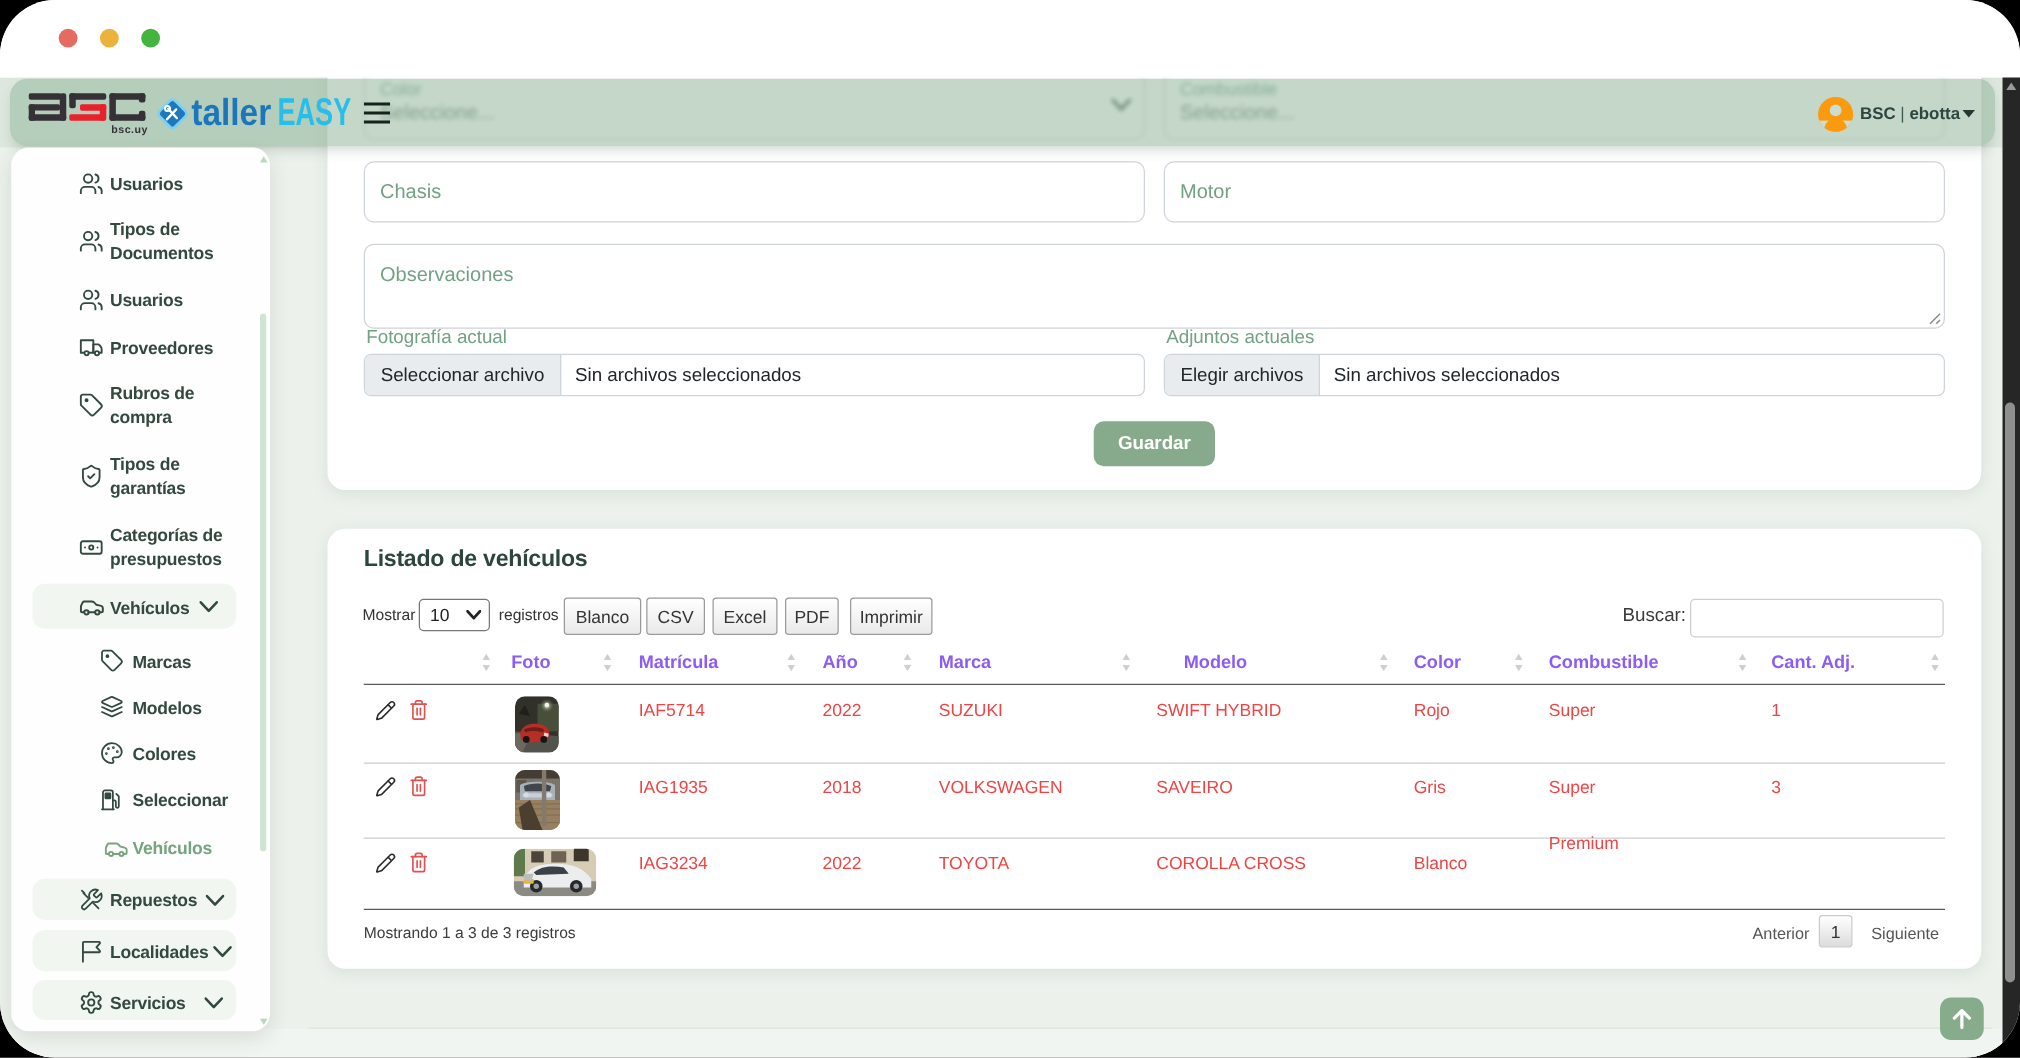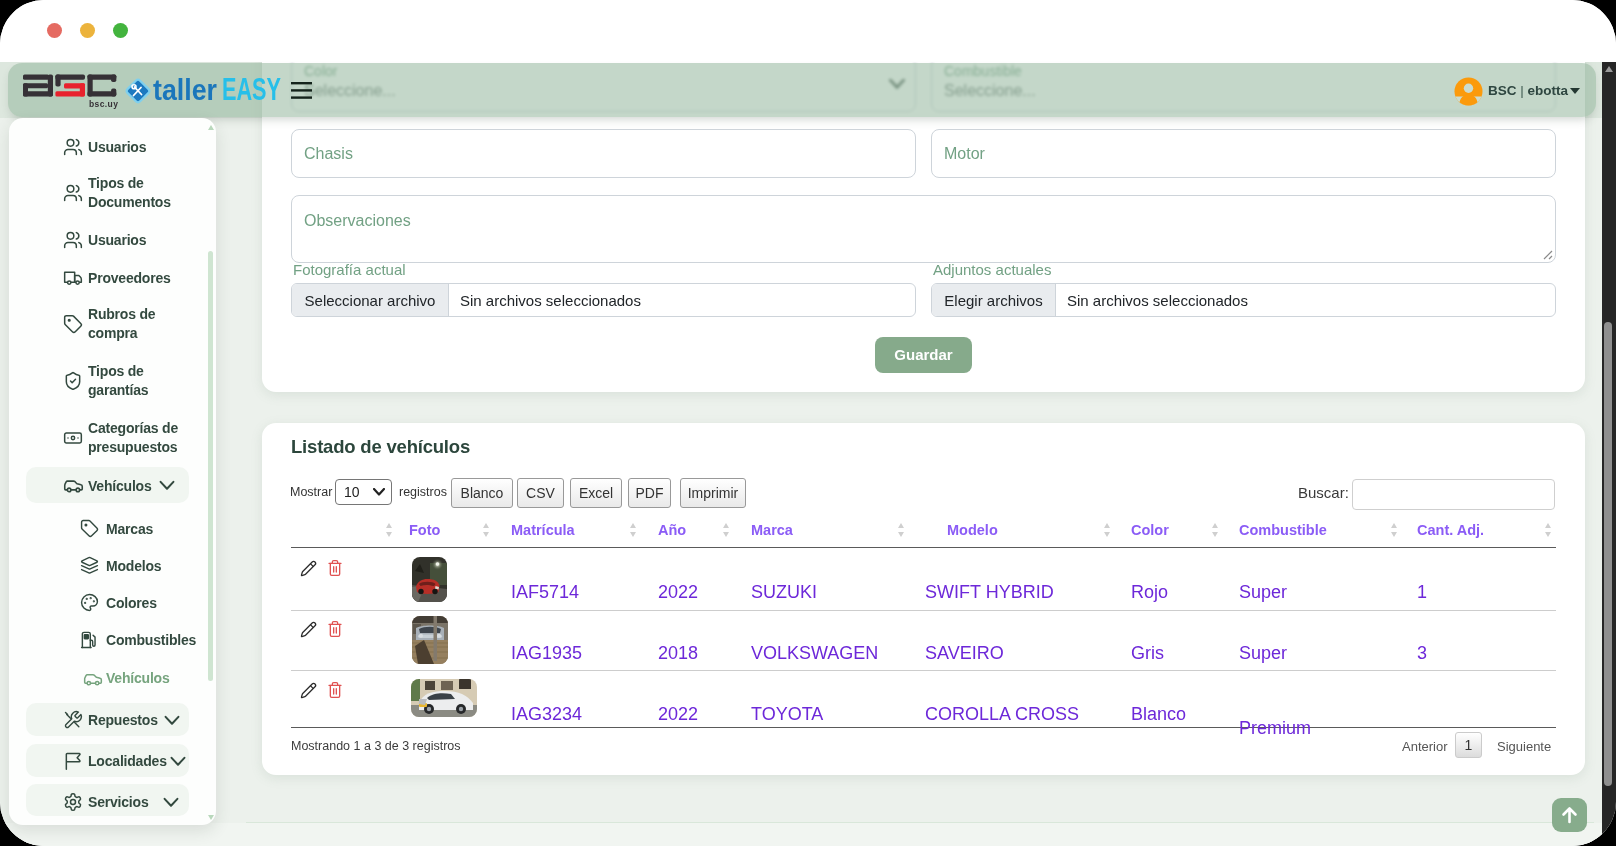--- a/index.html
+++ b/index.html
@@ -19,21 +19,21 @@
   .sicon { position:absolute; left:54px; }
   .stext { position:absolute; left:79px; font-size:14px; font-weight:bold; color:#33493f; line-height:19px; letter-spacing:-0.2px; }
   .pill { position:absolute; left:17px; width:163px; background:#f1f6f1; border-radius:10px; }
   .dtbtn { position:absolute; top:55px; height:30px; border:1px solid #999; border-radius:3px;
            background:linear-gradient(to bottom,#ffffff 0%,#e9e9e9 100%); color:#333; font-size:14px;
            text-align:center; line-height:28px; }
   .sortc { position:absolute; width:7px; height:14px; }
   .sortc:before { content:""; position:absolute; left:0; top:0; border-left:3.5px solid transparent; border-right:3.5px solid transparent; border-bottom:5px solid #cfcfcf; }
   .sortc:after  { content:""; position:absolute; left:0; bottom:0; border-left:3.5px solid transparent; border-right:3.5px solid transparent; border-top:5px solid #cfcfcf; }
   .th { position:absolute; font-size:14.5px; font-weight:bold; color:#8b5cf6; }
-  .td { position:absolute; font-size:18px; color:#6d28d9;margin-top:22px; }
+  .td { position:absolute; font-size:14px; color:#ef4444; }
   .rowline { position:absolute; left:29px; width:1265px; height:1px; background:#cdcdcd; }
 </style>
 </head>
 <body>
 <div class="window">
   <div class="page"></div>
   <div class="abs" style="left:0; top:62px; width:262px; height:56px; background:#dde7de;"></div>
   <div class="abs" style="left:1585px; top:62px; width:17px; height:56px; background:#dde7de;"></div>
 
   <div class="card" id="formcard" style="left:262px; top:16px; width:1323px; height:376px;">
@@ -237,21 +237,21 @@
           <circle cx="50" cy="30" r="2.2" fill="#9aa0a6"></circle>
           <rect x="8" y="24" width="8" height="4" rx="1" fill="#e8b630"></rect>
           <path d="M8 20 L16 20 L14 26 L8 25 z" fill="#babcbe"></path>
         </g>
       </svg>
     <div class="td" style="left:249px; top:259px;">IAG3234</div>
     <div class="td" style="left:396px; top:259px;">2022</div>
     <div class="td" style="left:489px; top:259px;">TOYOTA</div>
     <div class="td" style="left:663px; top:259px;">COROLLA CROSS</div>
     <div class="td" style="left:869px; top:259px;">Blanco</div>
-    <div class="td" style="left:977px; top:273px;">Premium</div>
+    <div class="td" style="left:977px; top:243px;">Premium</div>
 
     <div style="position:absolute; left:29px; top:316px; font-size:12.5px; color:#3c3c3c;">Mostrando 1 a 3 de 3 registros</div>
     <div style="position:absolute; left:1140px; top:316px; font-size:13px; color:#555;">Anterior</div>
     <div style="position:absolute; left:1193px; top:309px; width:27px; height:26px; border:1px solid #cbcbcb; border-radius:3px; background:linear-gradient(to bottom,#fff,#dcdcdc); font-size:14px; color:#333; text-align:center; line-height:25px;">1</div>
     <div style="position:absolute; left:1235px; top:316px; font-size:13px; color:#555;">Siguiente</div>
   </div>
 
   <div class="abs" style="left:0; top:823px; width:1602px; height:23px; background:#f1f5f1;"></div>
 
   <div class="abs" style="left:246px; top:822px; width:1348px; height:1px; background:#d9e7da;"></div>
@@ -424,21 +424,21 @@
         <path d="M12 2C6.5 2 2 6.5 2 12s4.5 10 10 10c.926 0 1.648-.746 1.648-1.688 0-.437-.18-.835-.437-1.125-.29-.289-.438-.652-.438-1.125a1.64 1.64 0 0 1 1.668-1.668h1.996c3.051 0 5.555-2.503 5.555-5.554C21.965 6.012 17.461 2 12 2z"></path>
       </svg>
     <div class="stext" style="left:97px; top:476px;">Colores</div>
 
     <svg class="abs" style="left:71px; top:512px;" width="19" height="19" viewBox="0 0 24 24" fill="none" stroke="#33493f" stroke-width="1.8" stroke-linecap="round" stroke-linejoin="round">
         <path d="M3 22V5a2 2 0 0 1 2-2h6a2 2 0 0 1 2 2v17"></path>
         <path d="M2 22h12"></path>
         <rect x="5.5" y="6" width="5" height="5" rx="0.5" fill="#33493f"></rect>
         <path d="M13 13h1.5a1.5 1.5 0 0 1 1.5 1.5V19a1.5 1.5 0 0 0 3 0V9l-2.5-2.5"></path>
       </svg>
-    <div class="stext" style="left:97px; top:513px;">Combustibles</div>
+    <div class="stext" style="left:97px; top:513px;">Seleccionar</div>
 
     <svg class="abs" style="left:74px; top:551px;" width="20" height="20" viewBox="0 0 24 24" fill="none" stroke="#76a47e" stroke-width="1.8" stroke-linecap="round" stroke-linejoin="round">
         <path d="M19 17h2c.6 0 1-.4 1-1v-3c0-.9-.7-1.7-1.5-1.9C18.7 10.6 16 10 16 10s-1.3-1.4-2.2-2.3c-.5-.4-1.1-.7-1.8-.7H5c-.6 0-1.1.4-1.4.9l-1.4 2.9A3.7 3.7 0 0 0 2 12v4c0 .6.4 1 1 1h2"></path>
         <circle cx="7" cy="17" r="2"></circle>
         <path d="M9 17h6"></path>
         <circle cx="17" cy="17" r="2"></circle>
       </svg>
     <div class="stext" style="left:97px; top:551px; color:#76a47e;">Vehículos</div>
 
     <svg class="sicon" style="top:592px;" width="20" height="20" viewBox="0 0 24 24" fill="none" stroke="#33493f" stroke-width="1.7" stroke-linecap="round" stroke-linejoin="round">

